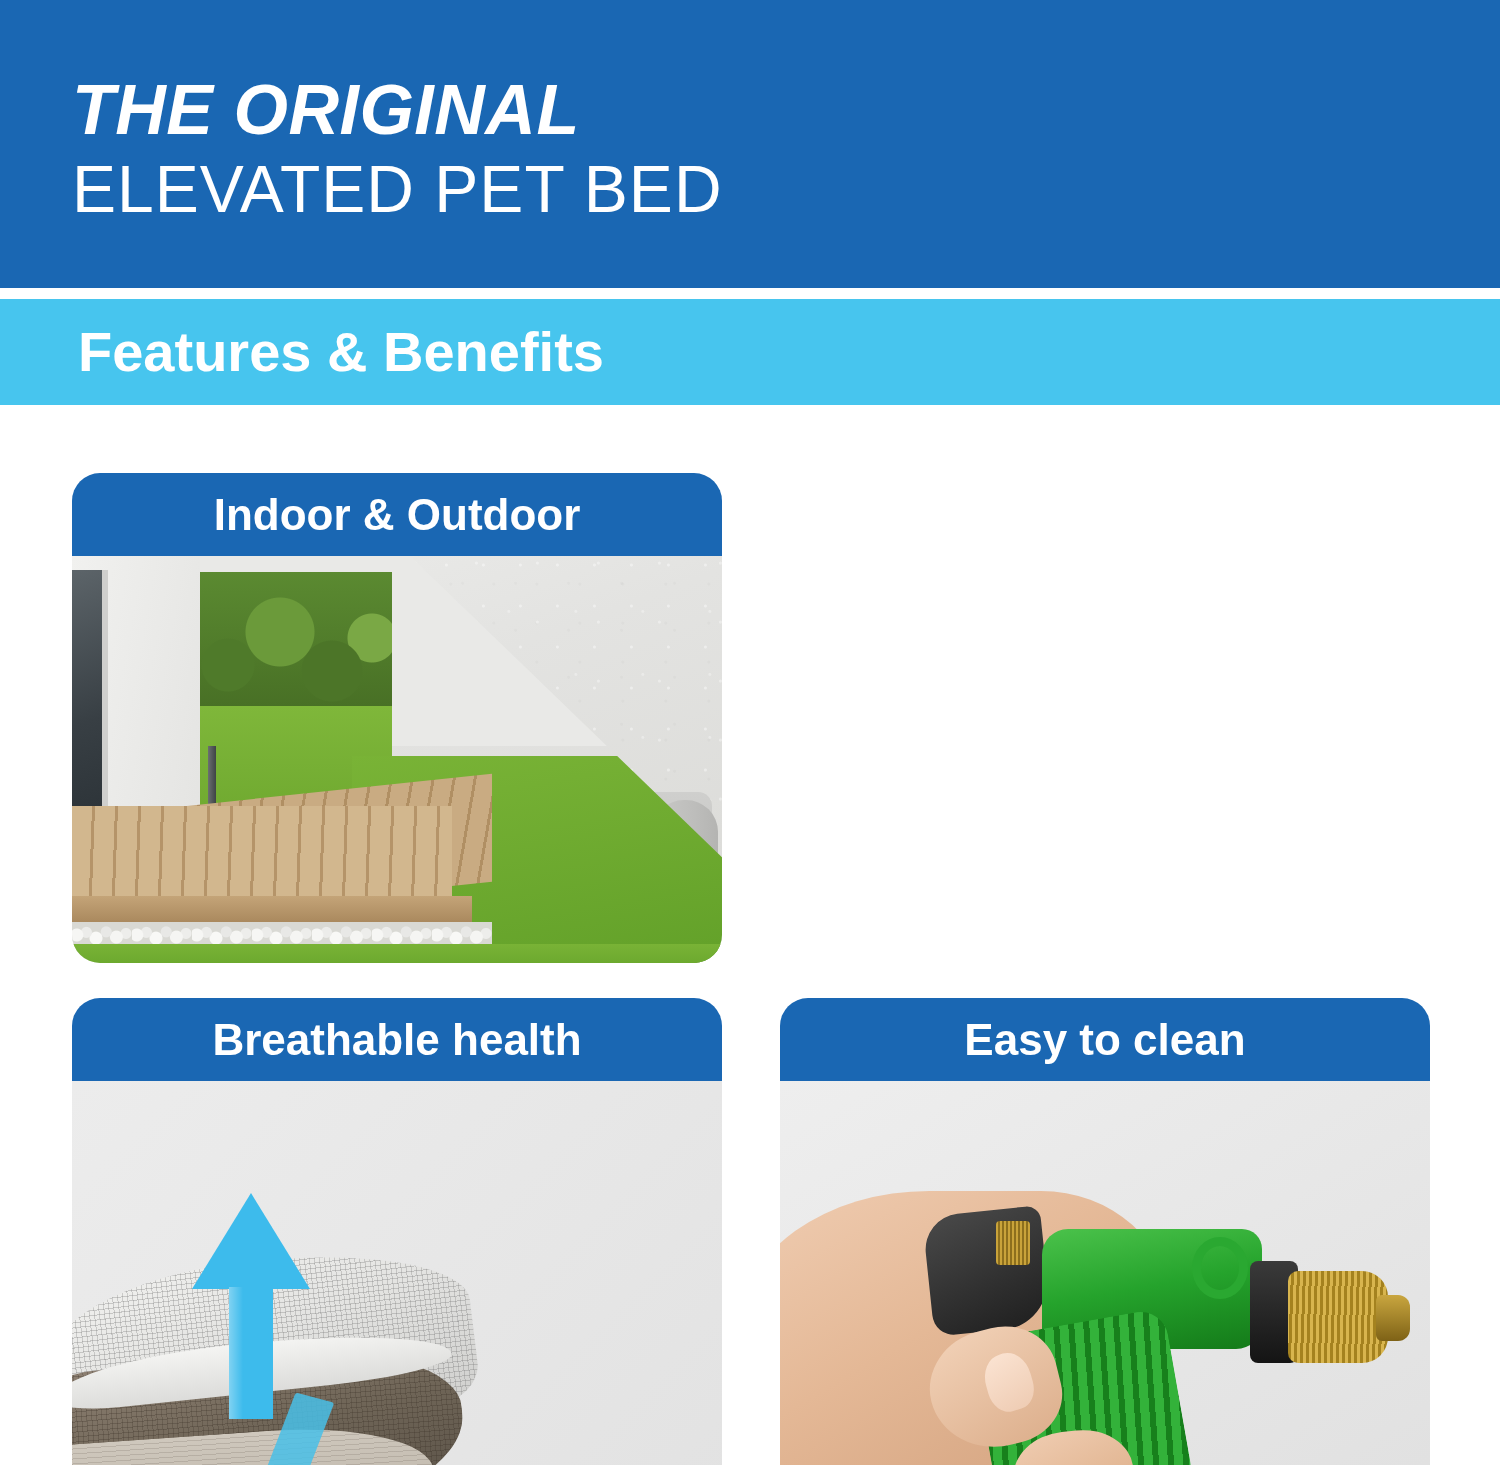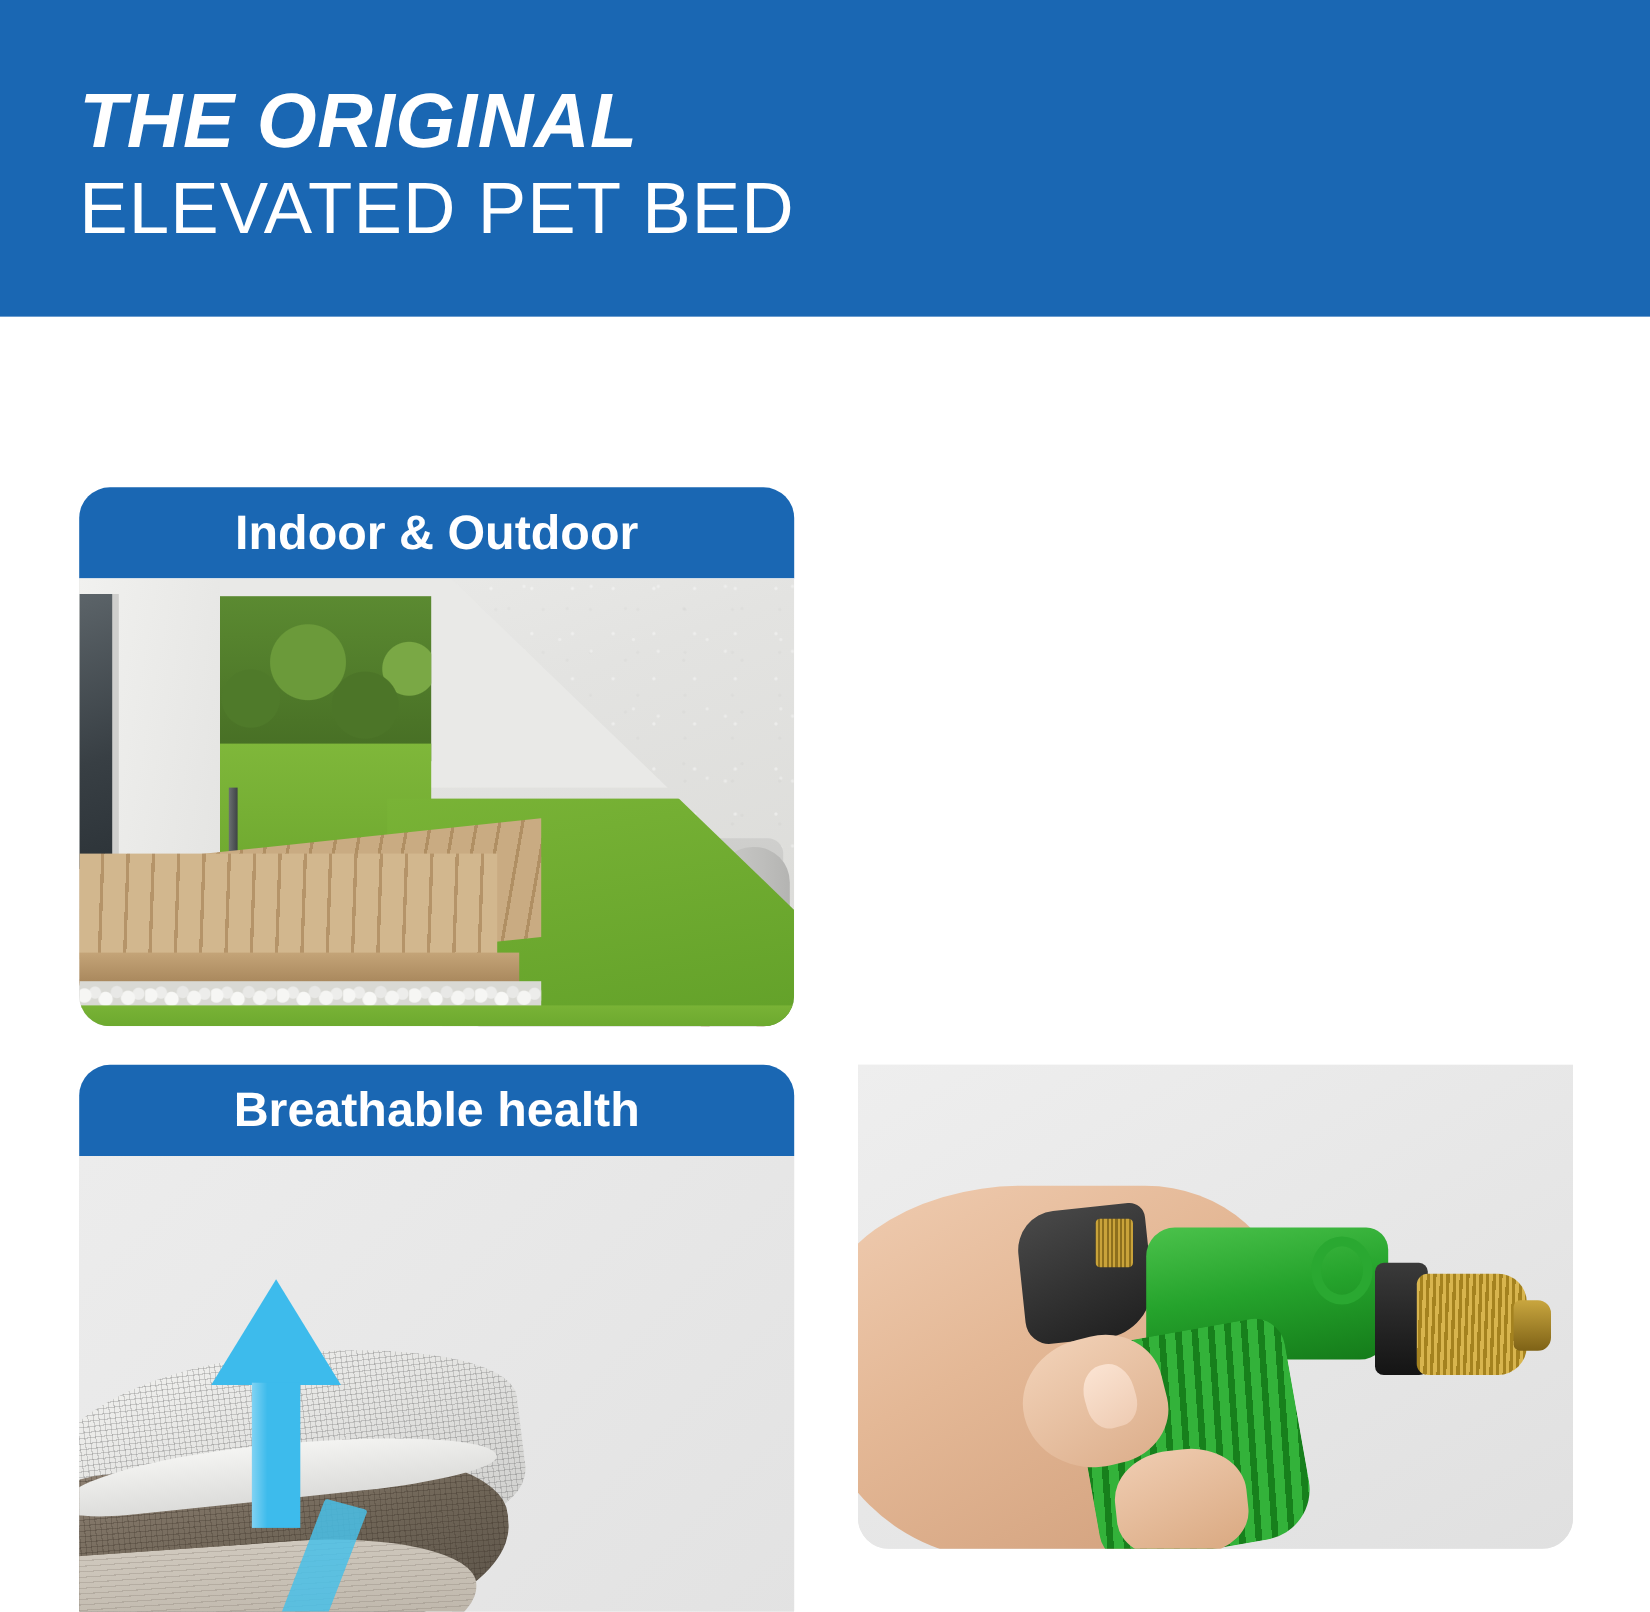--- a/index.html
+++ b/index.html
@@ -44,21 +44,21 @@
 
   .card{position:absolute;width:650px;}
   .card.c1{left:72px;top:38px;}
   .card.c2{left:780px;top:38px;}
   .card.c3{left:72px;top:563px;}
   .card.c4{left:780px;top:563px;}
 
   .card-header{
     position:relative;height:83px;background:#1a67b3;
     border-radius:28px 28px 0 0;
-    display:flex;align-items:center;justify-content:center;
+    display:flex;align-items:center;justify-content:center;margin-top:30px;
   }
   .card-title{
     font-size:44px;line-height:50px;font-weight:bold;color:#ffffff;
     white-space:nowrap;letter-spacing:0px;
   }
   .card-body{
     position:relative;width:650px;height:407px;overflow:hidden;
     background:#e6e6e6;border-radius:0 0 28px 28px;
   }
   .card.c1 .card-body{background:#ffffff;}
@@ -370,20 +370,23 @@
 <div class="page">
 
   <div class="hero">
     <div class="hero-inner">
       <div class="hero-line1">THE ORIGINAL</div>
       <div class="hero-line2">ELEVATED PET BED</div>
     </div>
   </div>
   <div class="hero-rule"></div>
 
+  <div class="subbanner">
+    <div class="subbanner-text">Features &amp; Benefits</div>
+  </div>
 
   <div class="grid">
 
     <div class="card c1">
       <div class="card-header">
         <div class="card-title">Indoor &amp; Outdoor</div>
       </div>
       <div class="card-body">
         <div class="io-scene">
           <div class="io-wall"></div>
@@ -432,20 +435,23 @@
         <div class="mesh-band"></div>
         <div class="arrow">
           <div class="arrow-head"></div>
           <div class="arrow-shaft"></div>
           <div class="arrow-gloss"></div>
         </div>
       </div>
     </div>
 
     <div class="card c4">
+      <div class="card-header">
+        <div class="card-title">Easy to clean</div>
+      </div>
       <div class="card-body">
         <div class="ec-bg"></div>
         <div class="hose"></div>
         <div class="hand"></div>
         <div class="trigger"></div>
         <div class="trigger-screw"></div>
         <div class="nozzle-body"></div>
         <div class="nozzle-hook"></div>
         <div class="collar"></div>
         <div class="brass"></div>

